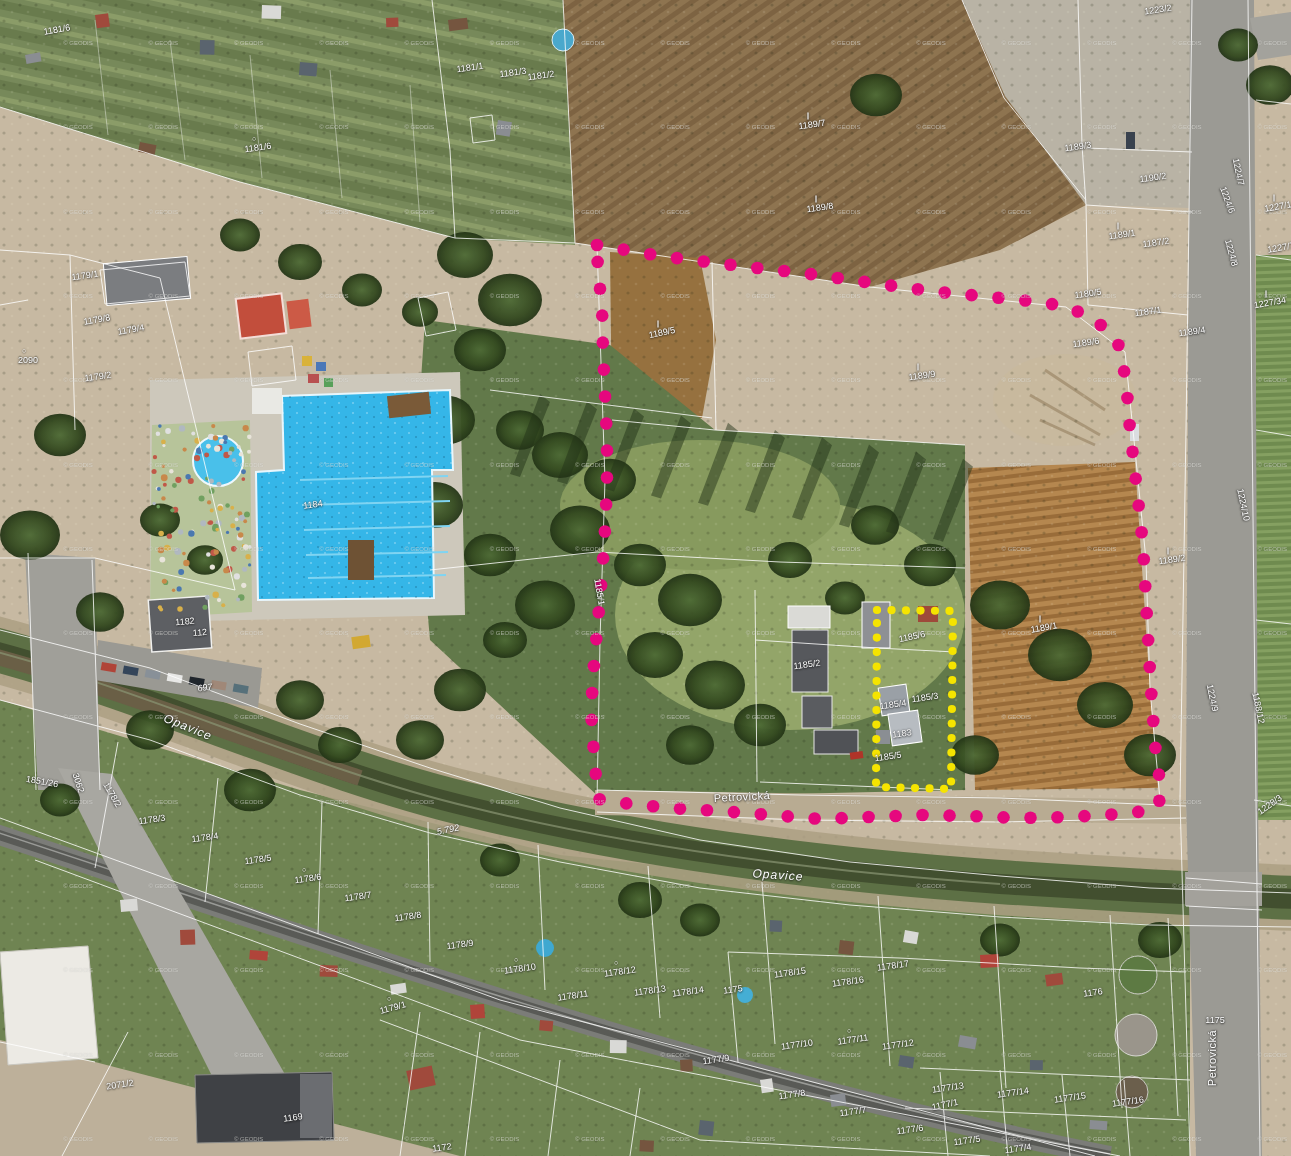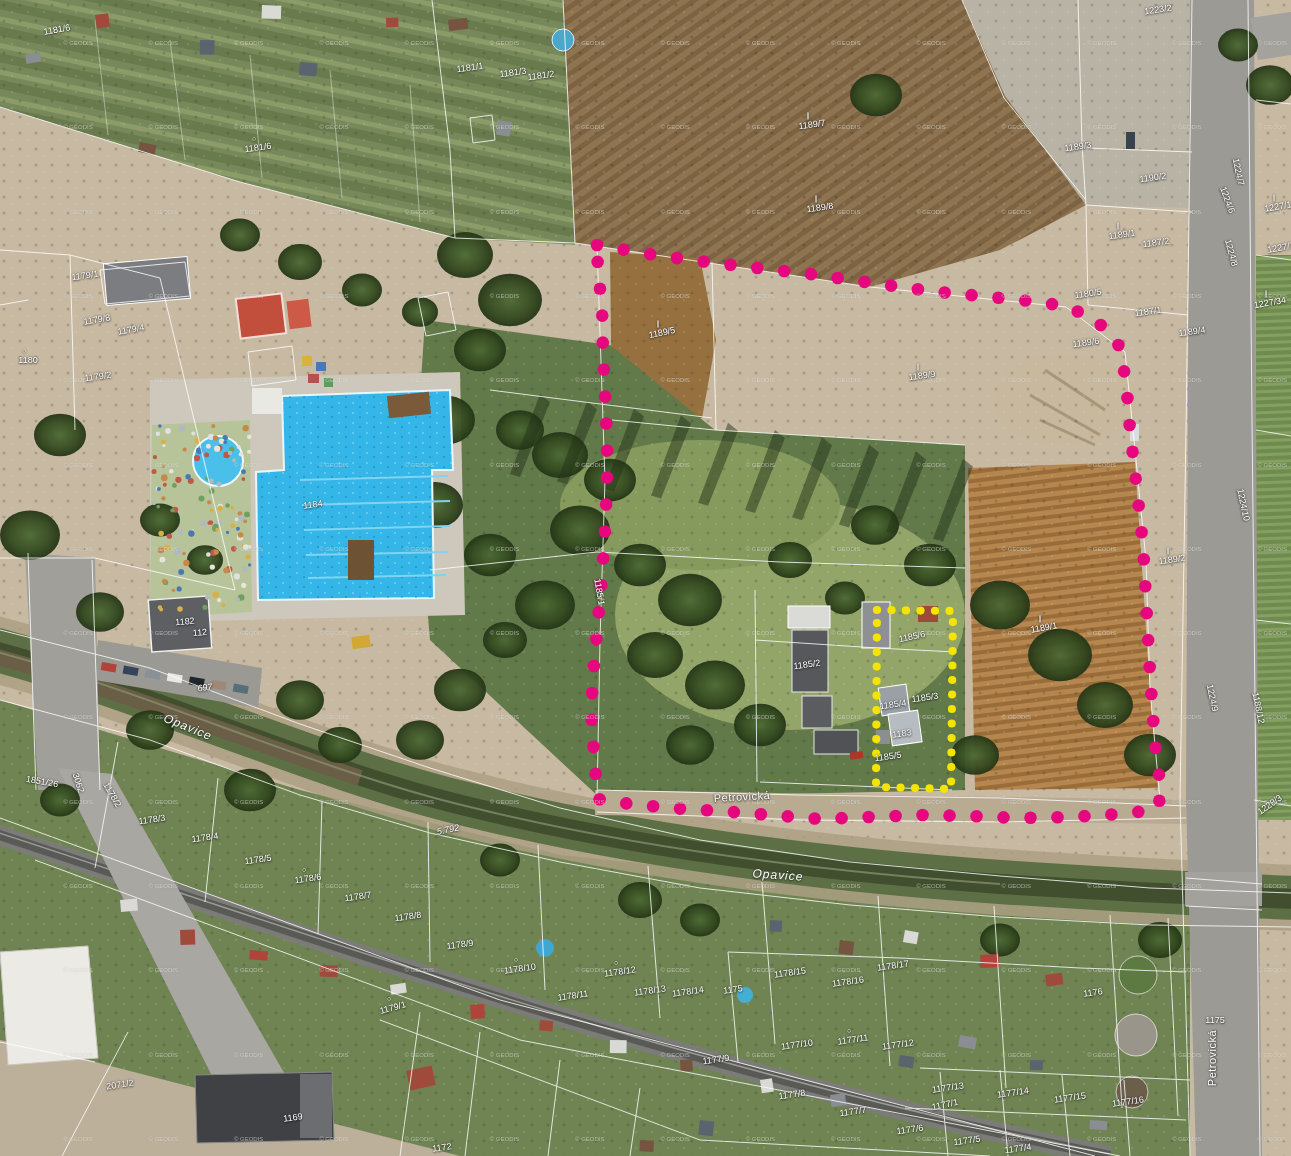--- a/index.html
+++ b/index.html
@@ -763,21 +763,21 @@
       <div class="plabel " style="left: 1088px; top: 294px; transform: translate(-50%, -50%) rotate(-8deg);">1180/5</div>
       <div class="plabel " style="left: 1270px; top: 303px; transform: translate(-50%, -50%) rotate(-10deg);">1227/34</div>
       <div class="plabel sym" style="left: 1266px; top: 293px;">∥</div>
       <div class="plabel " style="left: 1148px; top: 312px; transform: translate(-50%, -50%) rotate(-8deg);">1187/1</div>
       <div class="plabel " style="left: 97px; top: 320px; transform: translate(-50%, -50%) rotate(-10deg);">1179/8</div>
       <div class="plabel " style="left: 131px; top: 330px; transform: translate(-50%, -50%) rotate(-10deg);">1179/4</div>
       <div class="plabel " style="left: 662px; top: 333px; transform: translate(-50%, -50%) rotate(-12deg);">1189/5</div>
       <div class="plabel sym" style="left: 658px; top: 323px;">∥</div>
       <div class="plabel " style="left: 1086px; top: 343px; transform: translate(-50%, -50%) rotate(-8deg);">1189/6</div>
       <div class="plabel " style="left: 1192px; top: 332px; transform: translate(-50%, -50%) rotate(-8deg);">1189/4</div>
-      <div class="plabel " style="left: 28px; top: 360px; transform: translate(-50%, -50%) rotate(0deg);">1180</div>
+      <div class="plabel " style="left: 28px; top: 360px; transform: translate(-50%, -50%) rotate(0deg);">2090</div>
       <div class="plabel sym" style="left: 24px; top: 350px;">○</div>
       <div class="plabel " style="left: 922px; top: 376px; transform: translate(-50%, -50%) rotate(-8deg);">1189/9</div>
       <div class="plabel sym" style="left: 918px; top: 366px;">∥</div>
       <div class="plabel " style="left: 98px; top: 377px; transform: translate(-50%, -50%) rotate(-8deg);">1179/2</div>
       <div class="plabel " style="left: 313px; top: 505px; transform: translate(-50%, -50%) rotate(-8deg);">1184</div>
       <div class="plabel " style="left: 1243px; top: 505px; transform: translate(-50%, -50%) rotate(78deg);">1224/10</div>
       <div class="plabel " style="left: 1172px; top: 560px; transform: translate(-50%, -50%) rotate(-8deg);">1189/2</div>
       <div class="plabel sym" style="left: 1168px; top: 550px;">∥</div>
       <div class="plabel " style="left: 599px; top: 592px; transform: translate(-50%, -50%) rotate(80deg);">1185/1</div>
       <div class="plabel " style="left: 185px; top: 622px; transform: translate(-50%, -50%) rotate(-5deg);">1182</div>

